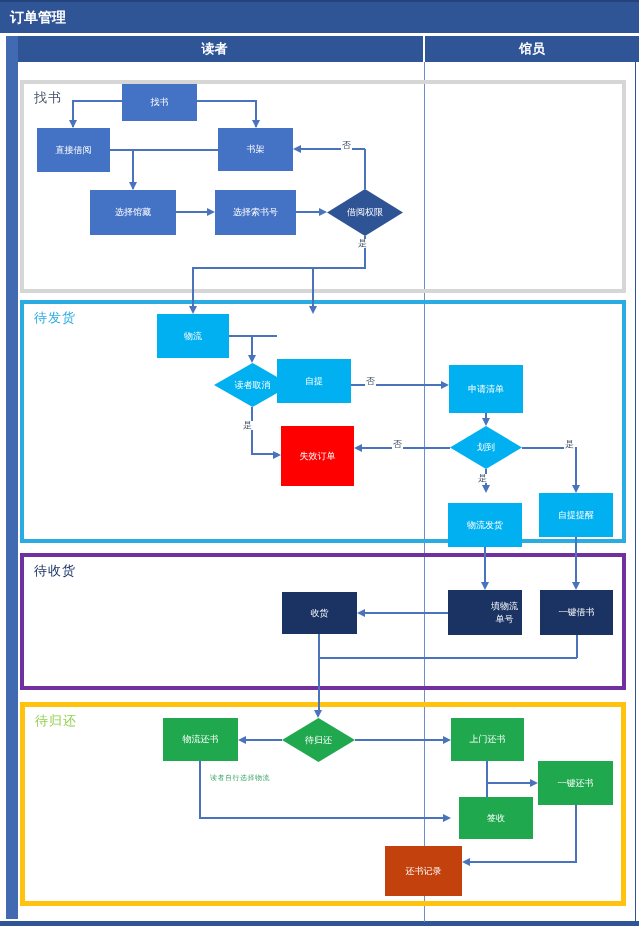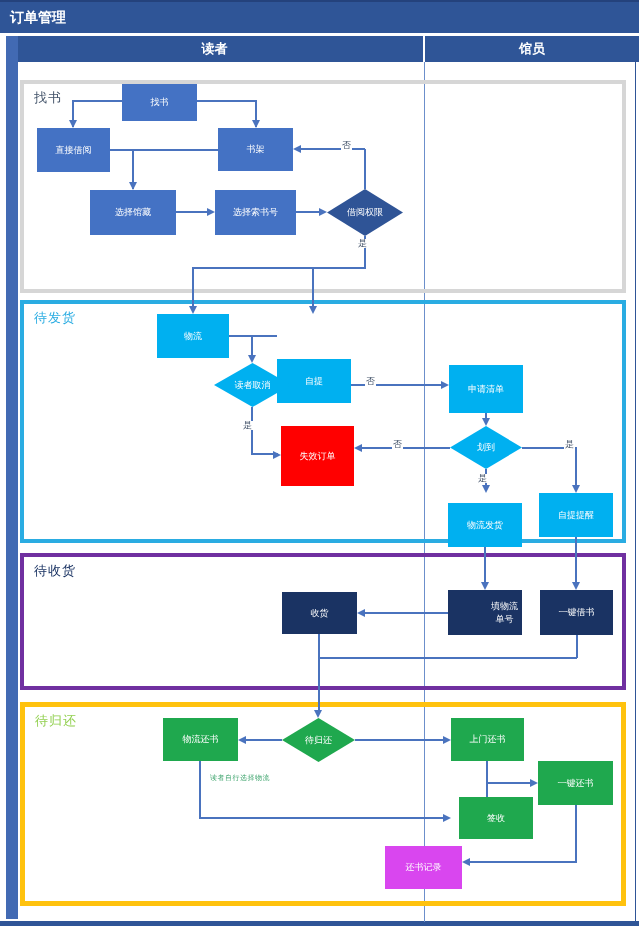--- a/index.html
+++ b/index.html
@@ -162,21 +162,21 @@
       <div class="node" style="left: 448px; top: 503px; width: 74px; height: 44px; background: rgb(0, 176, 240);">物流发货</div>
       <div class="node" style="left: 539px; top: 493px; width: 74px; height: 44px; background: rgb(0, 176, 240);">自提提醒</div>
       <div class="node" style="left: 282px; top: 592px; width: 75px; height: 42px; background: rgb(26, 51, 99);">收货</div>
       <div class="node" style="left: 448px; top: 590px; width: 74px; height: 45px; background: rgb(26, 51, 99); padding-left: 39px;">填物流单号</div>
       <div class="node" style="left: 540px; top: 590px; width: 73px; height: 45px; background: rgb(26, 51, 99);">一键借书</div>
       <div class="node" style="left: 163px; top: 718px; width: 75px; height: 43px; background: rgb(31, 168, 78);">物流还书</div>
       <div class="node diamond" style="left: 282px; top: 718px; width: 73px; height: 44px; background: rgb(31, 168, 78);">待归还</div>
       <div class="node" style="left: 451px; top: 718px; width: 73px; height: 43px; background: rgb(31, 168, 78);">上门还书</div>
       <div class="node" style="left: 538px; top: 761px; width: 75px; height: 44px; background: rgb(31, 168, 78);">一键还书</div>
       <div class="node" style="left: 451px; top: 797px; width: 74px; height: 42px; background: rgb(31, 168, 78); margin-left: 8px;">签收</div>
-      <div class="node" style="left: 385px; top: 846px; width: 77px; height: 43px; background: #d946ef;">还书记录</div>
+      <div class="node" style="left: 385px; top: 846px; width: 77px; height: 50px; background: #c2410c;">还书记录</div>
       <div class="edge-label" style="left: 341px; top: 141px;">否</div>
       <div class="edge-label" style="left: 357px; top: 239px;">是</div>
       <div class="edge-label" style="left: 365px; top: 377px;">否</div>
       <div class="edge-label" style="left: 242px; top: 421px;">是</div>
       <div class="edge-label" style="left: 392px; top: 440px;">否</div>
       <div class="edge-label" style="left: 477px; top: 474px;">是</div>
       <div class="edge-label" style="left: 564px; top: 440px;">是</div>
     </div>
   <div id="flow-note" style="left: 210px; top: 773px;">读者自行选择物流</div>
 </div>

